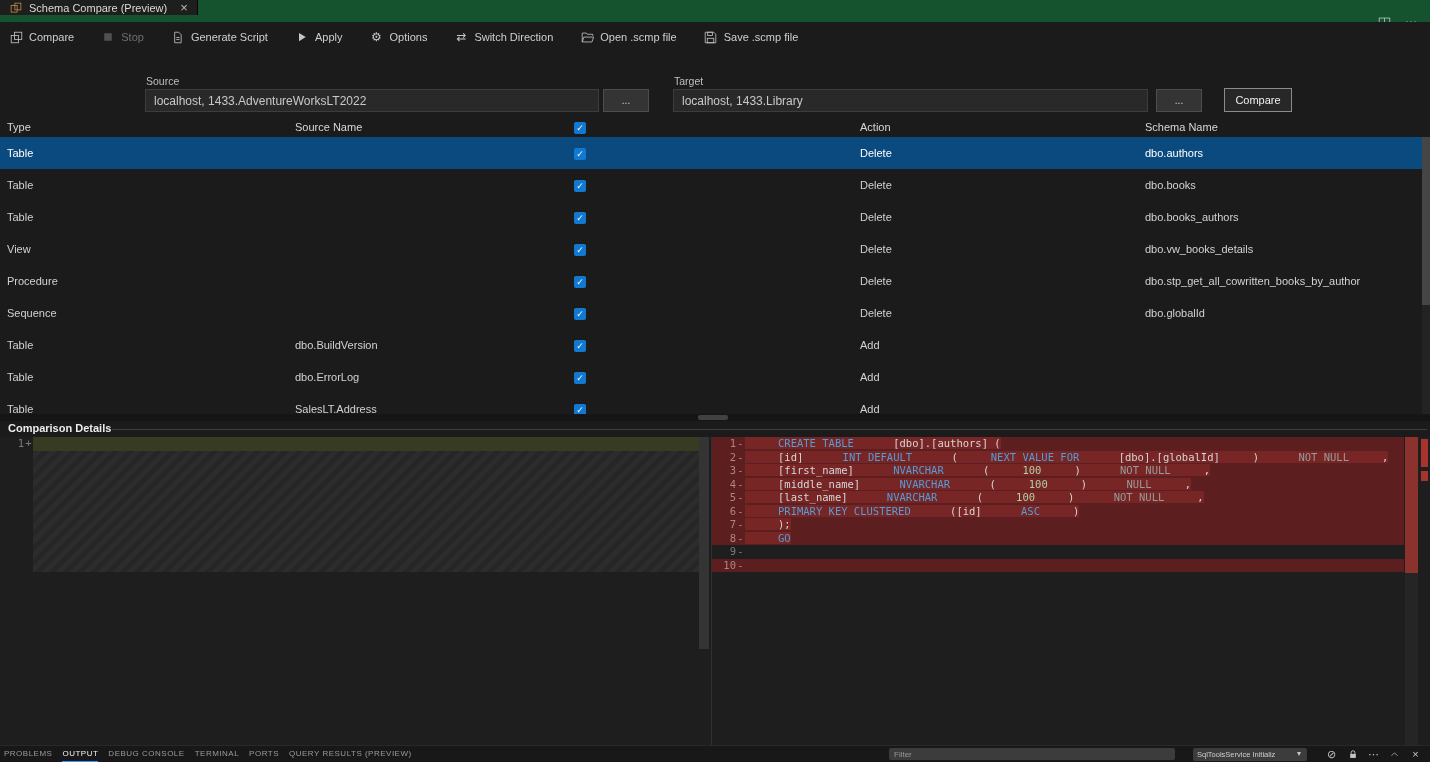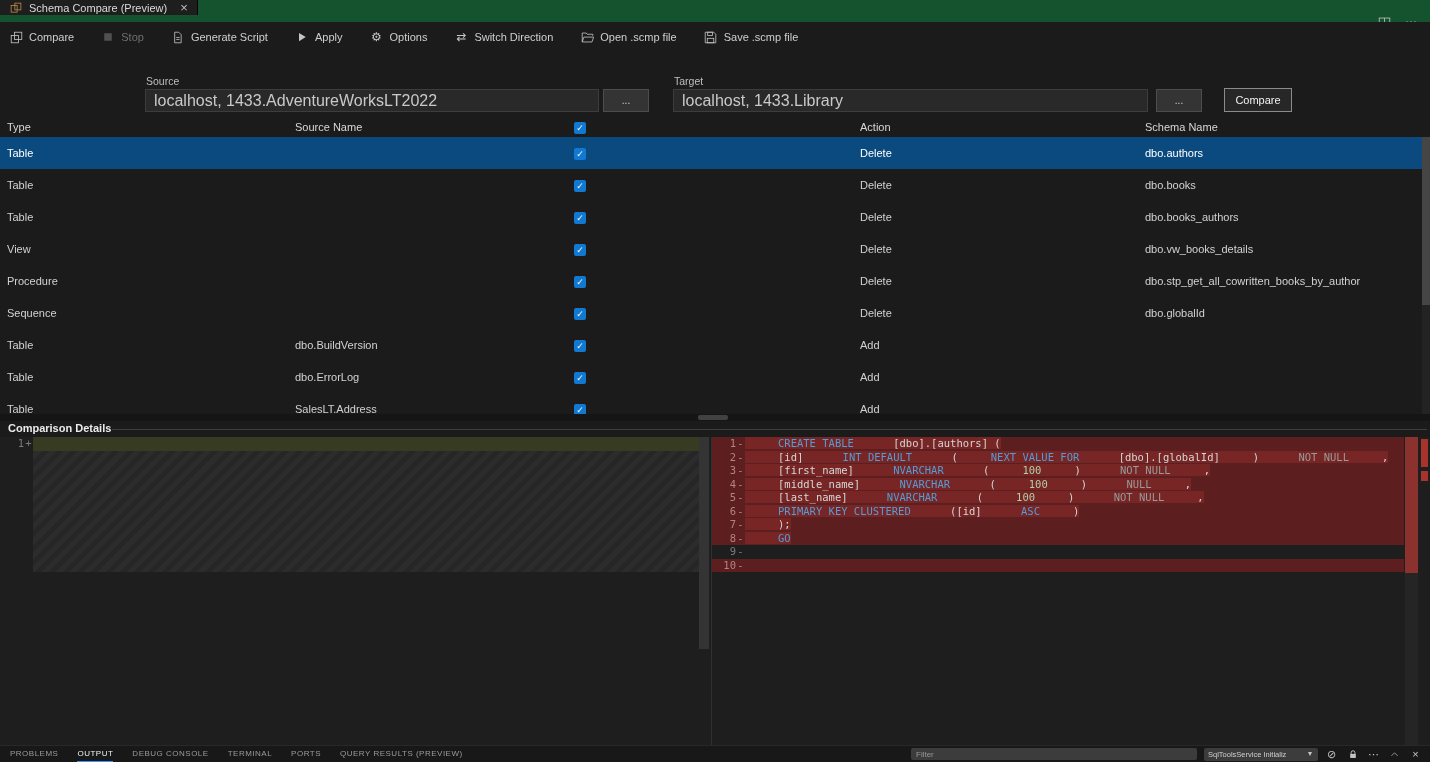--- a/index.html
+++ b/index.html
@@ -24,21 +24,21 @@
   .tb-item { display:flex; align-items:center; gap:6px; margin-right:27px; font-size:11px; color:#cfcfcf; cursor:pointer; }
   .tb-item.disabled { color:#6f6f6f; cursor:default; }
   .tb-item.disabled .icon { opacity:.55; }
 
   
   .connections { position:absolute; top:52px; left:0; right:0; height:65px; }
   .conn-label { position:absolute; color:#bfbfbf; font-size:10.5px; }
   .conn-label.src { left:146px; top:23px; }
   .conn-label.tgt { left:674px; top:23px; }
   .conn-input { position:absolute; top:37px; height:23px; background:#292929; border:1px solid #3d3d3d;
-                color:#c9c9c9; font-size:16px; padding:0 8px; box-sizing:border-box;
+                color:#c9c9c9; font-size:12px; padding:0 8px; box-sizing:border-box;
                 font-family:"Liberation Sans", sans-serif; }
   .conn-input.src { left:145px; width:454px; }
   .conn-input.tgt { left:673px; width:475px; }
   .browse { position:absolute; top:37px; height:23px; width:46px; background:#343434; border:1px solid #4d4d4d;
             color:#cfcfcf; font-size:10px; cursor:pointer; }
   .browse.src { left:603px; }
   .browse.tgt { left:1156px; }
   .compare-btn { position:absolute; left:1224px; top:36px; width:68px; height:24px; background:#272727;
                  border:1px solid #8b8b8b; color:#f2f2f2; font-size:11px; cursor:pointer; }
 
@@ -87,24 +87,24 @@
   .rscroll { position:absolute; right:12px; top:0; width:13px; height:100%; background:rgba(255,255,255,0.03); }
   .rthumb { width:100%; height:136px; background:rgba(158,52,48,0.85); }
   .ruler { position:absolute; right:0; top:0; width:12px; height:100%; }
   .ruler i { position:absolute; right:2px; width:7px; background:#a8332c; display:block; }
   .ruler .m1 { top:2px; height:28px; }
   .ruler .m2 { top:34px; height:10px; }
 
   
   .panelbar { position:absolute; left:0; right:0; top:745px; height:17px; background:#181818;
               border-top:1px solid #282828; display:flex; align-items:center; box-sizing:border-box; }
-  .panel-tabs { display:flex; gap:19px; padding-left:10px; }
+  .panel-tabs { display:flex; gap:10px; padding-left:4px; }
   .panel-tab { font-size:8px; letter-spacing:.5px; color:#9b9b9b; line-height:14px; cursor:pointer; }
   .panel-tab.active { color:#f2f2f2; border-bottom:1px solid #3794ff; }
-  .panel-right { margin-left:auto; display:flex; align-items:center; gap:7px; padding-right:8px; }
+  .panel-right { margin-left:auto; display:flex; align-items:center; gap:18px; padding-right:8px; }
   .filter { width:276px; height:12px; background:#3c3c3c; border:0; border-radius:2px; color:#cccccc;
             font-size:8px; padding:0 5px; font-family:"Liberation Sans", sans-serif; }
   .filter::placeholder { color:#989898; }
   .channel { width:106px; height:13px; background:#3c3c3c; display:flex; align-items:center; justify-content:space-between;
              font-size:7.5px; color:#cfcfcf; padding:0 4px; border-radius:2px; cursor:pointer; }
   .panel-actions { display:flex; gap:8px; align-items:center; }
   .panel-actions .icon { width:13px; height:13px; font-size:11px; cursor:pointer; }
 </style>
 </head>
 <body>

